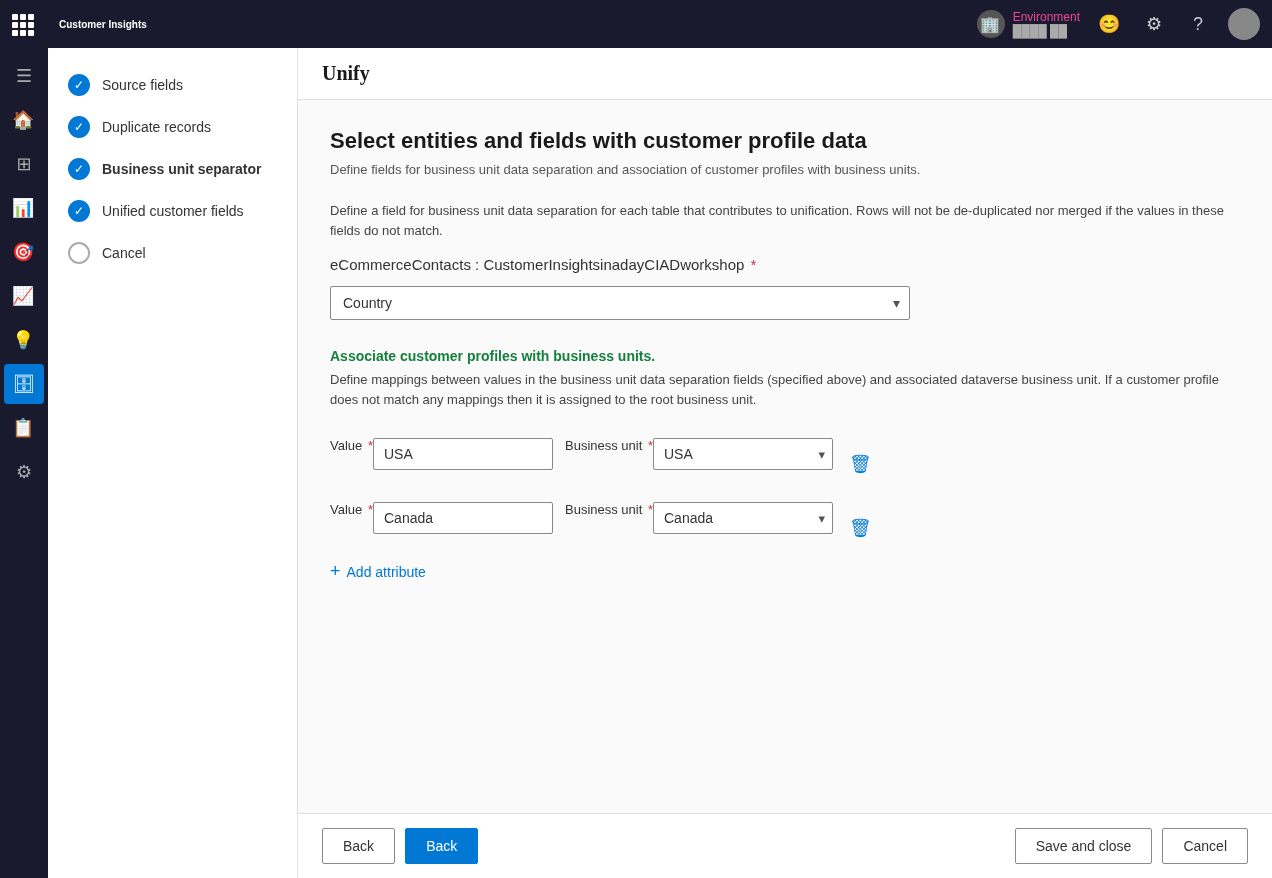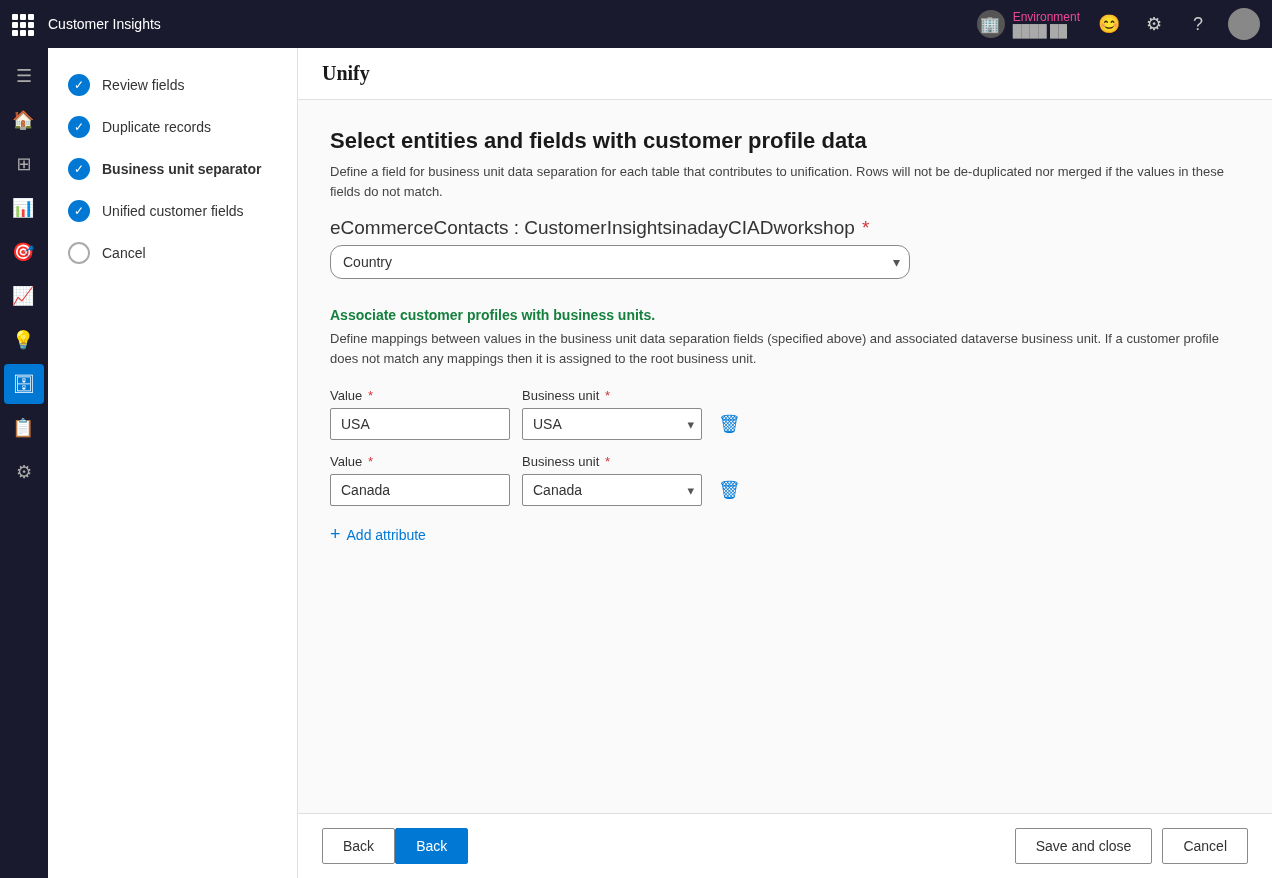--- a/index.html
+++ b/index.html
@@ -11,21 +11,21 @@
       color: #fff;
       height: 48px;
       display: flex;
       align-items: center;
       padding: 0 12px;
       flex-shrink: 0;
       gap: 12px;
     }
     .topnav-grid-icon { width: 20px; height: 20px; display: grid; grid-template-columns: repeat(3,6px); grid-template-rows: repeat(3,6px); gap: 2px; cursor: pointer; }
     .topnav-grid-icon span { background: #fff; border-radius: 1px; }
-    .topnav-title { font-size: 14px; font-weight: 400; color: #fff; margin-left: 4px; flex: 1; }
+    .topnav-title { font-size: 10px; font-weight: 700; color: #fff; margin-left: 15px; flex: 1; }
     .topnav-right { display: flex; align-items: center; gap: 16px; }
     .topnav-env { display: flex; align-items: center; gap: 8px; font-size: 13px; color: #ccc; }
     .topnav-env-icon { width: 28px; height: 28px; background: #555; border-radius: 50%; display: flex; align-items: center; justify-content: center; font-size: 16px; }
     .topnav-icon-btn { width: 28px; height: 28px; display: flex; align-items: center; justify-content: center; cursor: pointer; color: #ccc; font-size: 18px; }
     .topnav-avatar { width: 32px; height: 32px; background: #888; border-radius: 50%; }
 
     
     .main-layout { display: flex; flex: 1; overflow: hidden; }
 
     
@@ -98,45 +98,45 @@
       padding: 28px 32px;
     }
 
     .section-title { font-size: 22px; font-weight: 600; color: #1a1a1a; margin-bottom: 8px; }
     .section-subtitle { font-size: 13px; color: #555; margin-bottom: 24px; }
 
     .block { margin-bottom: 28px; }
     .block-title { font-size: 14px; font-weight: 700; color: #1a1a1a; margin-bottom: 6px; }
     .block-desc { font-size: 13px; color: #444; line-height: 1.5; margin-bottom: 16px; }
 
-    .field-label { font-size: 19px; color: #333; margin-bottom: 6px; }
+    .field-label { font-size: 15px; color: #333; margin-bottom: 13px; }
     .field-label .required { color: #d13438; margin-left: 2px; }
 
     .select-wrap { position: relative; display: inline-block; width: 100%; max-width: 580px; }
     .select-wrap select {
       width: 100%;
       padding: 8px 36px 8px 12px;
       border: 1px solid #8a8a8a;
-      border-radius: 12px;
+      border-radius: 2px;
       font-size: 14px;
       background: #fff;
       appearance: none;
       cursor: pointer;
       color: #333;
     }
     .select-arrow {
       position: absolute; right: 10px; top: 50%; transform: translateY(-50%);
       pointer-events: none; font-size: 14px; color: #555;
     }
 
     .assoc-title { font-size: 14px; font-weight: 700; color: #15803d; margin-bottom: 6px; }
     .assoc-desc { font-size: 13px; color: #444; line-height: 1.5; margin-bottom: 20px; }
 
     .mapping-row { display: flex; align-items: center; gap: 12px; margin-bottom: 14px; }
-    .mapping-col { display: flex; flex-direction: column; }
+    .mapping-col { display: flex; flex-direction: row; }
     .mapping-col .col-label { font-size: 13px; color: #333; margin-bottom: 5px; }
     .mapping-col .col-label .required { color: #d13438; margin-left: 2px; }
     .mapping-col input {
       width: 180px;
       padding: 7px 10px;
       border: 1px solid #8a8a8a;
       border-radius: 2px;
       font-size: 14px;
       color: #333;
     }
@@ -184,21 +184,21 @@
     
     .page-footer {
       background: #fff;
       border-top: 1px solid #e0e0e0;
       padding: 14px 24px;
       display: flex;
       align-items: center;
       gap: 10px;
       flex-shrink: 0;
     }
-    .footer-left { display: flex; }
+    .footer-left { display: flex; gap: 10px; }
     .footer-right { margin-left: auto; display: flex; gap: 10px; justify-content: flex-end; }
 
     .btn {
       padding: 9px 20px;
       border-radius: 2px;
       font-size: 14px;
       cursor: pointer;
       font-family: inherit;
     }
     .btn-outline {
@@ -257,21 +257,21 @@
     <div class="nav-icon">📈</div>
     <div class="nav-icon">💡</div>
     <div class="nav-icon active">🗄</div>
     <div class="nav-icon">📋</div>
     <div class="nav-icon">⚙</div>
   </div>
 
   <div class="content-sidebar">
     <div class="sidebar-step">
       <div class="step-circle completed">✓</div>
-      <span class="step-label">Review fields</span>
+      <span class="step-label">Source fields</span>
     </div>
     <div class="sidebar-step">
       <div class="step-circle completed">✓</div>
       <span class="step-label">Duplicate records</span>
     </div>
     <div class="sidebar-step">
       <div class="step-circle active">✓</div>
       <span class="step-label bold">Business unit separator</span>
     </div>
     <div class="sidebar-step">
@@ -284,20 +284,21 @@
     </div>
   </div>
 
   <div class="page-content">
     <div class="page-header">
       <h1>Unify</h1>
     </div>
 
     <div class="page-main">
       <div class="section-title">Select entities and fields with customer profile data</div>
+      <div class="section-subtitle">Define fields for business unit data separation and association of customer profiles with business units.</div>
 
       <div class="block">
         <div class="block-desc">Define a field for business unit data separation for each table that contributes to unification. Rows will not be de-duplicated nor merged if the values in these fields do not match.</div>
         <div class="field-label">
           <span>eCommerceContacts : CustomerInsightsinadayCIADworkshop</span>
           <span class="required">*</span>
         </div>
         <div class="select-wrap">
           <select>
             <option value="Country">Country</option>

